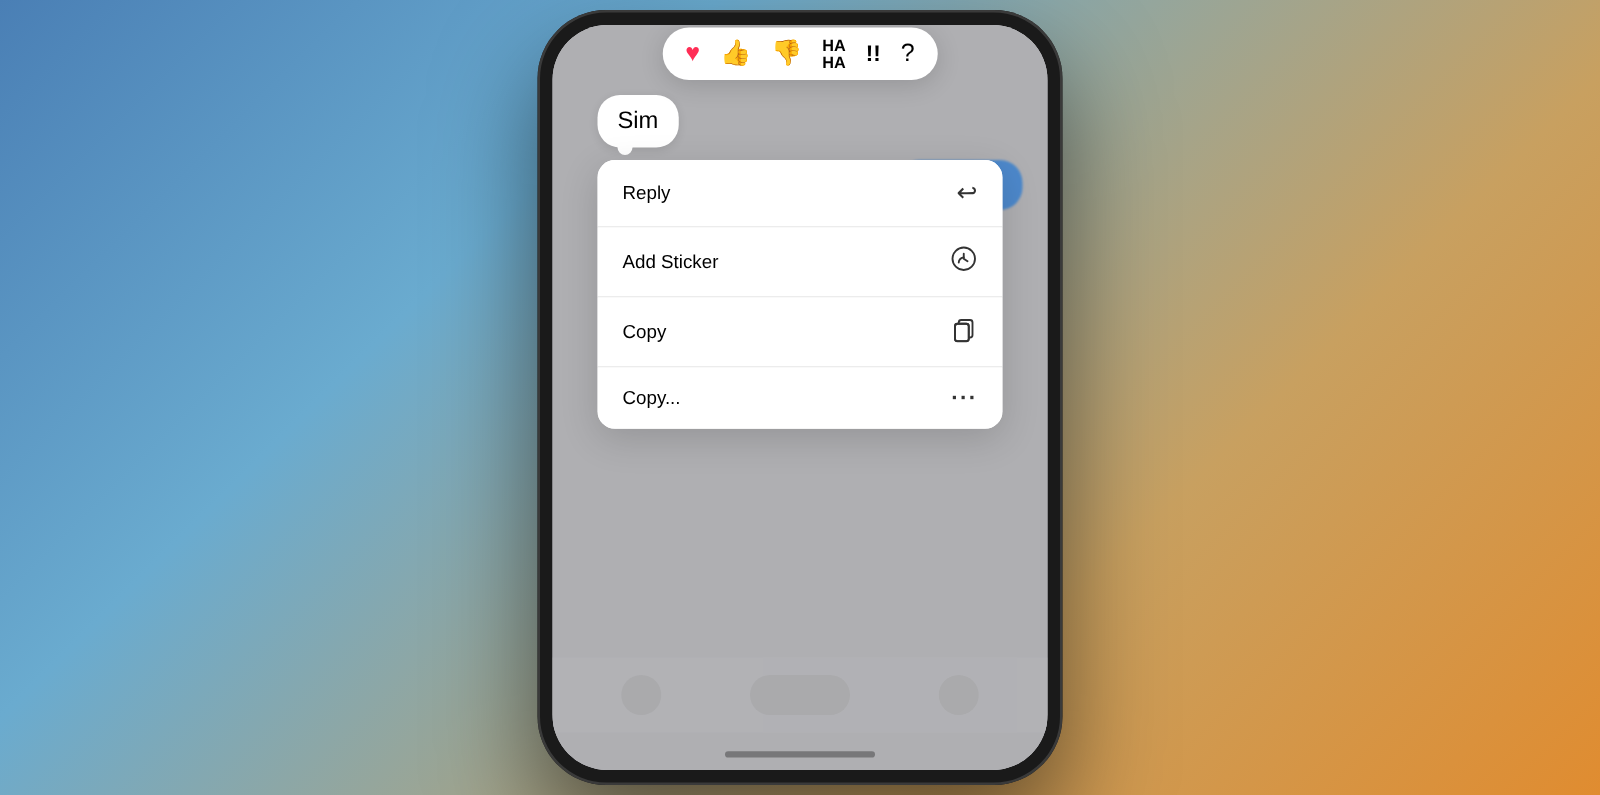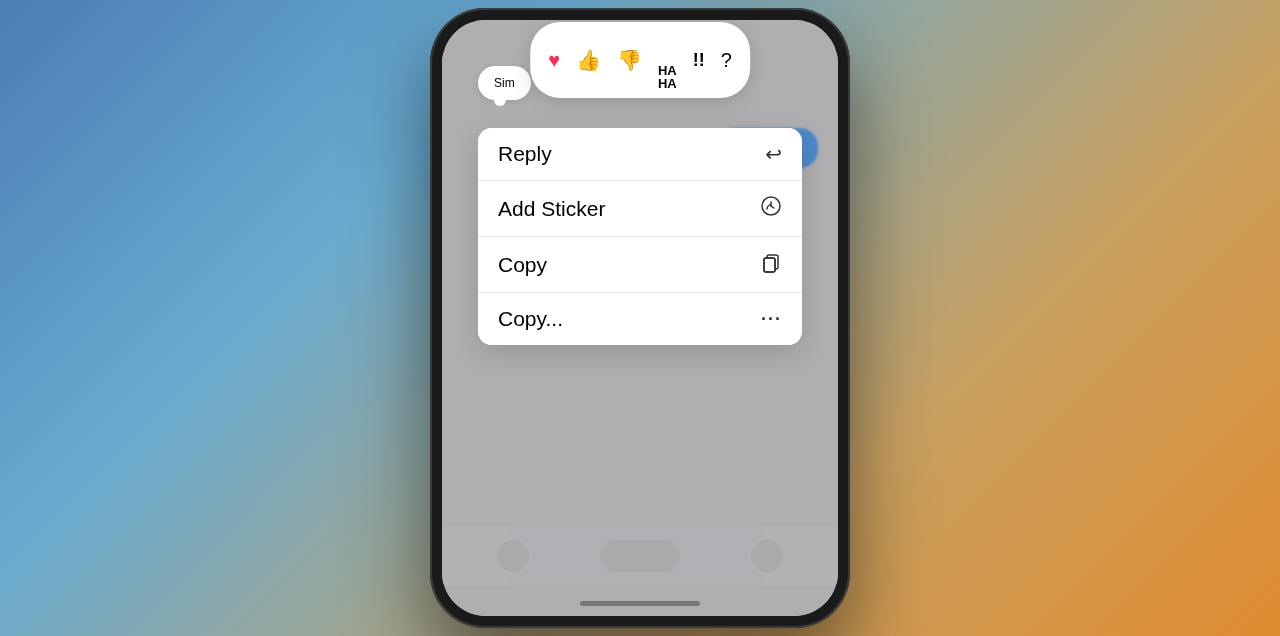--- a/index.html
+++ b/index.html
@@ -91,26 +91,26 @@
       line-height: 1;
     }
 
     .reaction-btn.selected {
       color: #FF2D55;
     }
 
     
     .sim-bubble {
       position: absolute;
-      top: 46px;
+      top: 56px;
       left: 36px;
       background: white;
       border-radius: 18px;
       padding: 10px 16px;
-      font-size: 12px;
+      font-size: 19px;
       font-weight: 500;
       color: black;
       box-shadow: 0 2px 8px rgba(0,0,0,0.1);
       z-index: 15;
     }
 
     .sim-bubble::after {
       content: '';
       position: absolute;
       bottom: -6px;
@@ -142,21 +142,21 @@
       cursor: pointer;
       border-bottom: 1px solid rgba(0,0,0,0.1);
       background: white;
     }
 
     .menu-item:last-child {
       border-bottom: none;
     }
 
     .menu-item-label {
-      font-size: 21px;
+      font-size: 15px;
       color: #000;
       font-weight: 400;
     }
 
     .menu-item-icon {
       font-size: 18px;
       color: #333;
     }
 
     
@@ -214,21 +214,21 @@
     <div class="chat-bg"></div>
 
     <div class="bubble-outgoing"></div>
 
     <div class="overlay"></div>
 
     <div class="reaction-bar">
       <span class="reaction-btn selected">♥</span>
       <span class="reaction-btn">👍</span>
       <span class="reaction-btn">👎</span>
-      <span class="reaction-btn" style="font-size:13px;font-weight:700;letter-spacing:0px;margin-top:34px;">HA<br>HA</span>
+      <span class="reaction-btn" style="font-size:13px;font-weight:700;letter-spacing:0px;">HA<br>HA</span>
       <span class="reaction-btn" style="font-size:18px;font-weight:700;">!!</span>
       <span class="reaction-btn" style="font-size:20px;font-weight:300;">?</span>
     </div>
 
     <div class="sim-bubble">
       <span>Sim</span>
     </div>
 
     <div class="context-menu">
 

